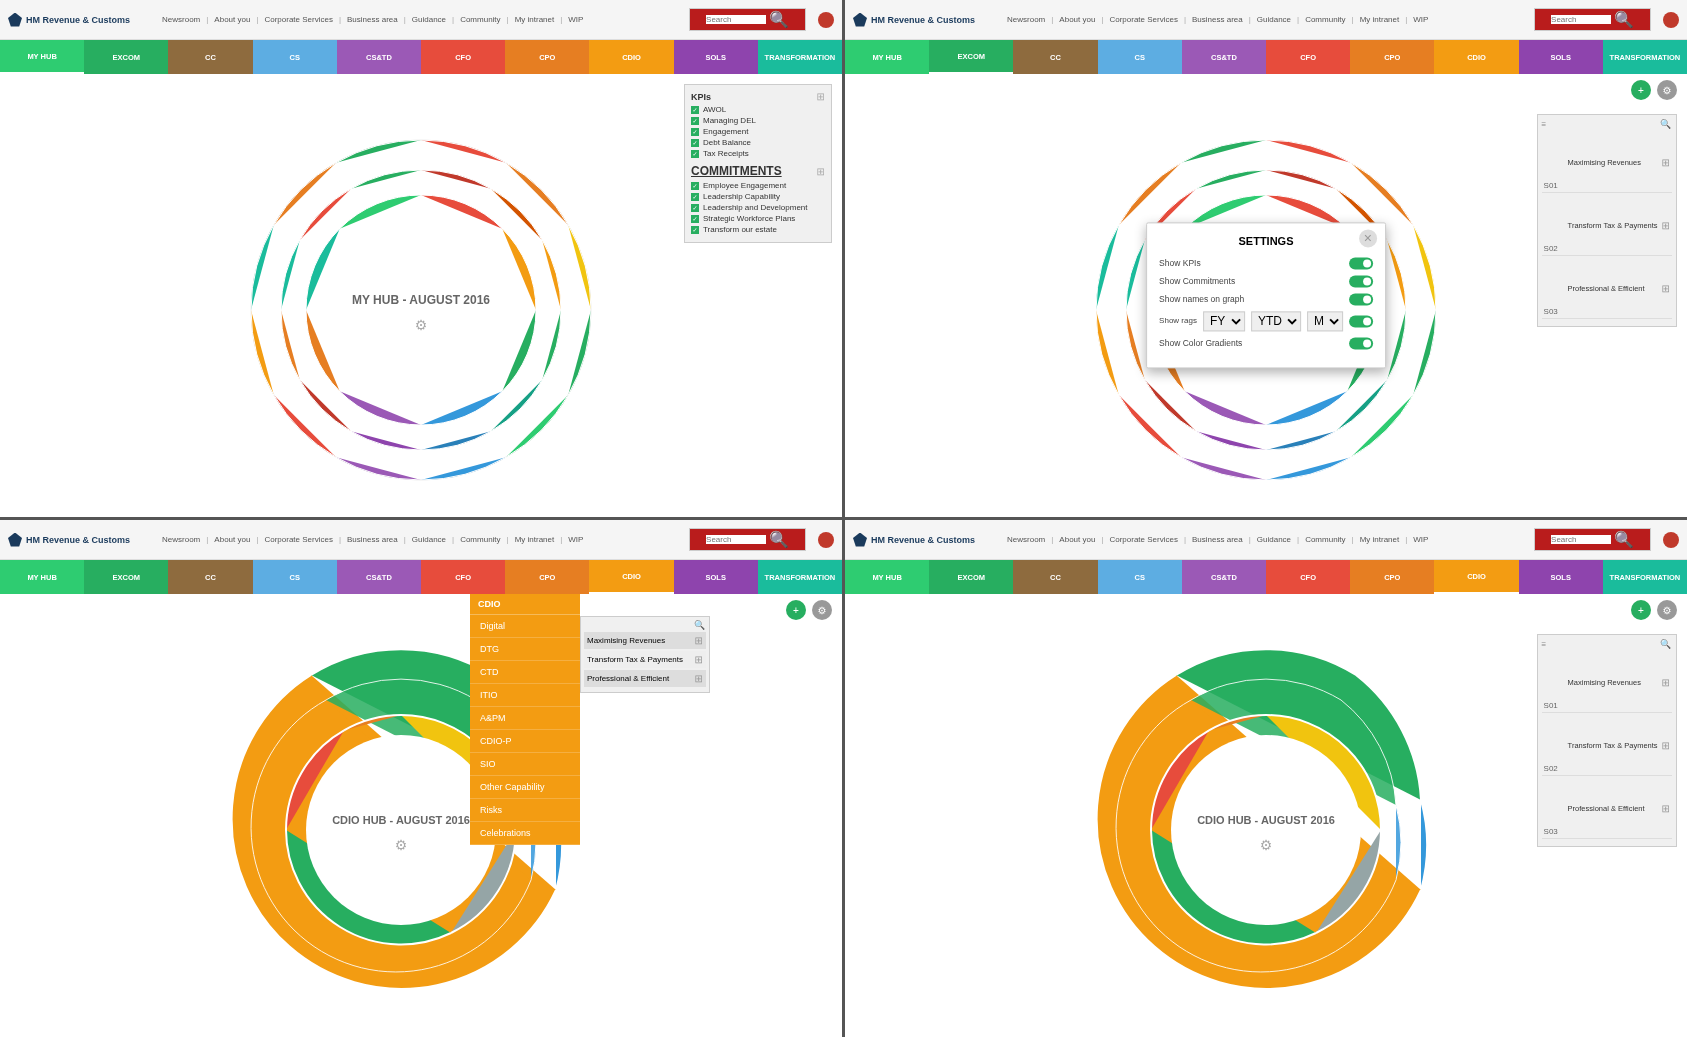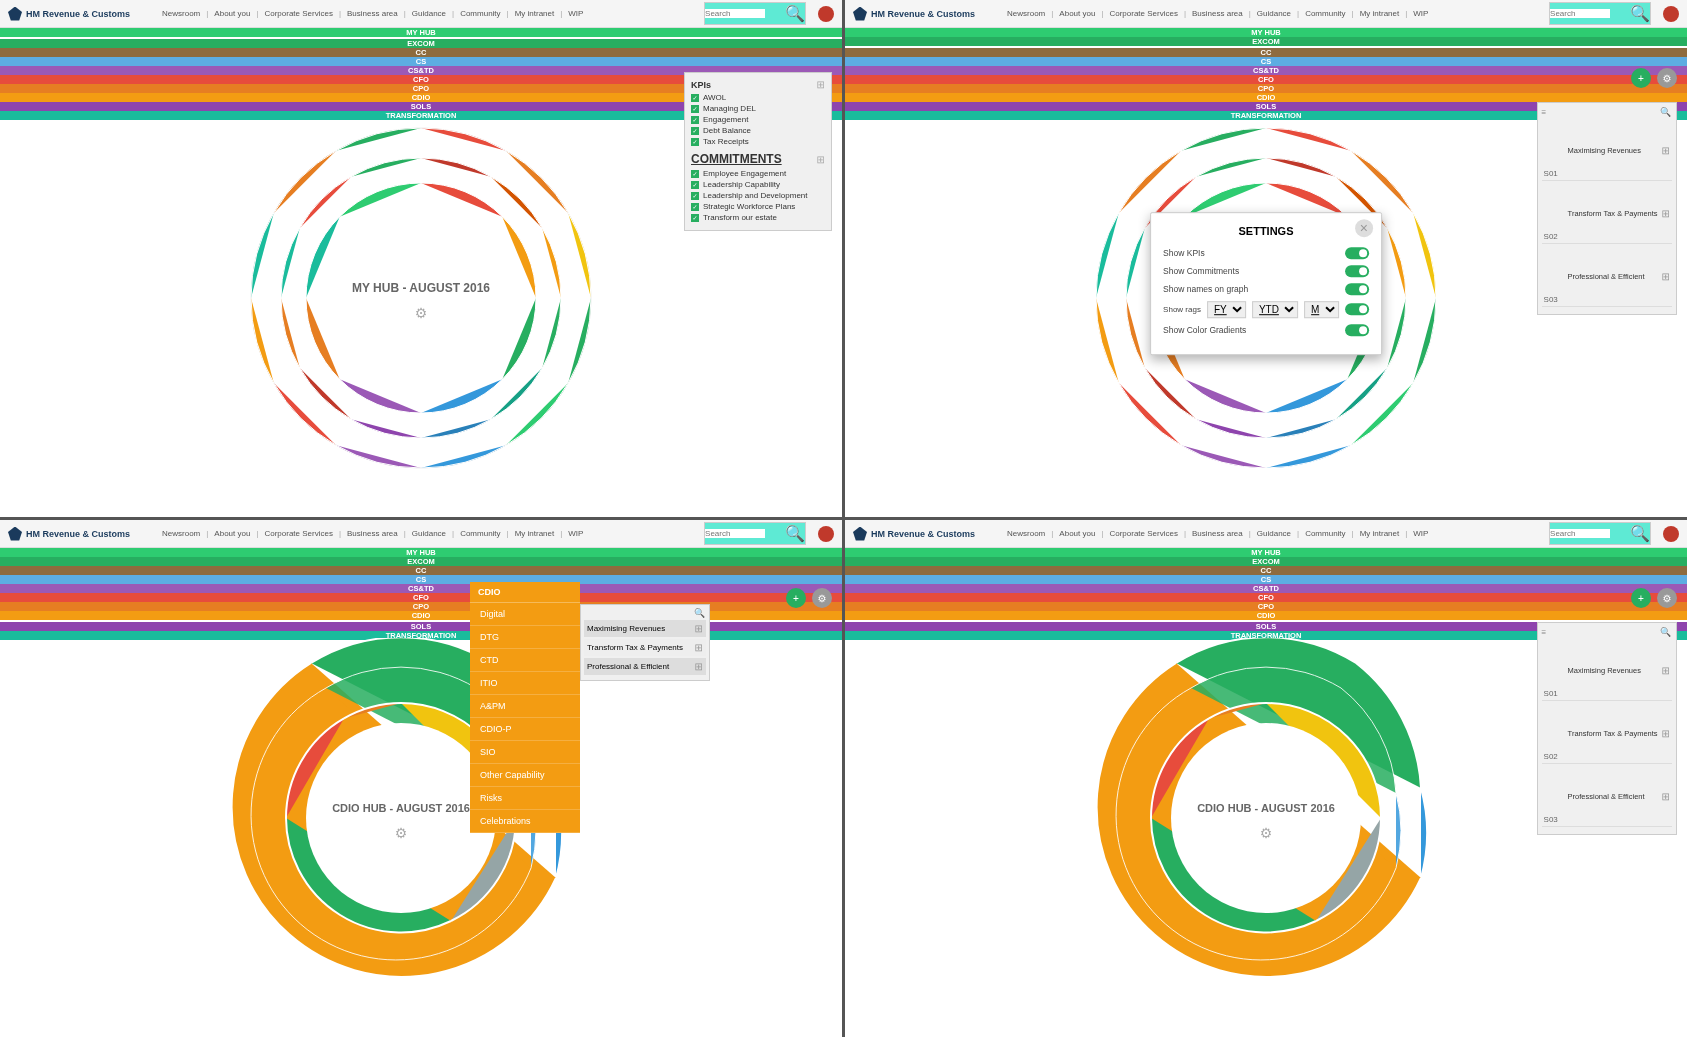--- a/index.html
+++ b/index.html
@@ -3,32 +3,32 @@
   <meta charset="utf-8">
   <style>
     * { margin: 0; padding: 0; box-sizing: border-box; }
     body { background: #222; font-family: Arial, sans-serif; width: 1687px; height: 1037px; overflow: hidden; }
     
     .grid { display: grid; grid-template-columns: 1fr 1fr; grid-template-rows: 1fr 1fr; width: 100%; height: 100%; gap: 3px; background: #555; }
     
     .panel { background: #fff; position: relative; overflow: hidden; }
     
     
-    .panel-header { background: #f5f5f5; border-bottom: 1px solid #ddd; padding: 4px 8px; display: flex; align-items: center; gap: 8px; height: 28px; justify-content: space-between; }
+    .panel-header { background: #f5f5f5; border-bottom: 1px solid #ddd; padding: 4px 8px; display: flex; align-items: center; gap: 8px; height: 40px; justify-content: space-between; }
     .hmrc-logo { display: flex; align-items: center; gap: 4px; font-size: 9px; font-weight: bold; color: #1a3a5c; }
     .hmrc-crown { width: 14px; height: 14px; background: #1a3a5c; clip-path: polygon(50% 0%, 100% 40%, 80% 100%, 20% 100%, 0% 40%); }
     .nav-items { display: flex; gap: 6px; align-items: center; margin-left: 24px; }
     .nav-item { font-size: 8px; color: #555; cursor: pointer; }
     .nav-sep { font-size: 8px; color: #aaa; }
-    .search-bar { margin-left: auto; display: flex; align-items: center; background: #5eead4; border: 1px solid #ccc; padding: 1px 0; gap: 20px; }
+    .search-bar { margin-left: auto; display: flex; align-items: center; background: #b91c1c; border: 1px solid #ccc; padding: 1px 16px; gap: 3px; }
     .search-bar input { border: none; outline: none; font-size: 8px; width: 60px; }
     .avatar { width: 16px; height: 16px; border-radius: 50%; background: #c0392b; margin-left: 4px; }
     
     
-    .tab-bar { display: flex; height: 34px; flex-direction: column; }
+    .tab-bar { display: flex; height: 34px; }
     .tab { flex: 1; display: flex; align-items: center; justify-content: center; font-size: 7.5px; font-weight: bold; color: white; cursor: pointer; text-transform: uppercase; }
     .tab.active { border-bottom: 2px solid white; }
     
     
     .main-content { position: relative; height: calc(100% - 46px); display: flex; align-items: center; justify-content: center; }
     
     
     .circle-container { position: relative; display: flex; align-items: center; justify-content: center; }
     
     
@@ -39,21 +39,21 @@
     .legend-text { font-size: 8px; color: #333; }
     .legend-section { margin-top: 6px; }
     
     
     .settings-panel { position: absolute; top: 50%; left: 50%; transform: translate(-50%, -60%); background: white; border: 1px solid #ccc; box-shadow: 0 4px 12px rgba(0,0,0,0.3); padding: 12px; min-width: 200px; z-index: 20; border-radius: 2px; }
     .settings-title { text-align: center; font-size: 11px; font-weight: bold; margin-bottom: 10px; }
     .settings-row { display: flex; justify-content: space-between; align-items: center; margin: 6px 0; font-size: 8.5px; color: #444; }
     .toggle-on { width: 24px; height: 12px; background: #27ae60; border-radius: 6px; position: relative; }
     .toggle-on::after { content: ''; position: absolute; right: 2px; top: 2px; width: 8px; height: 8px; background: white; border-radius: 50%; }
     .settings-close { position: absolute; top: 6px; right: 8px; cursor: pointer; font-size: 14px; color: #999; width: 18px; height: 18px; background: #ddd; border-radius: 50%; display: flex; align-items: center; justify-content: center; }
-    .settings-select { font-size: 10px; border: 1px solid #ccc; padding: 1px 2px; text-decoration: underline; }
+    .settings-select { font-size: 12px; border: 1px solid #ccc; padding: 1px 2px; }
     .settings-row-multi { display: flex; align-items: center; gap: 6px; font-size: 8px; color: #444; margin: 6px 0; }
     
     
     .s-legend-panel { position: absolute; right: 10px; top: 40px; background: #f0f0f0; border: 1px solid #ccc; padding: 4px; min-width: 140px; font-size: 8px; z-index: 10; }
     .s-item { display: flex; align-items: center; gap: 4px; margin: 3px 0; padding: 2px; border-bottom: 1px solid #ddd; }
     .s-badge { font-size: 8px; font-weight: normal; color: #666; min-width: 20px; margin-top: 46px; }
     .s-text { font-size: 7.5px; color: #333; flex: 1; }
     .s-plus { color: #999; font-size: 10px; cursor: pointer; }
     .dropdown-item { padding: 6px 10px; font-size: 9px; color: white; cursor: pointer; border-bottom: 1px solid rgba(255,255,255,0.2); }
     

